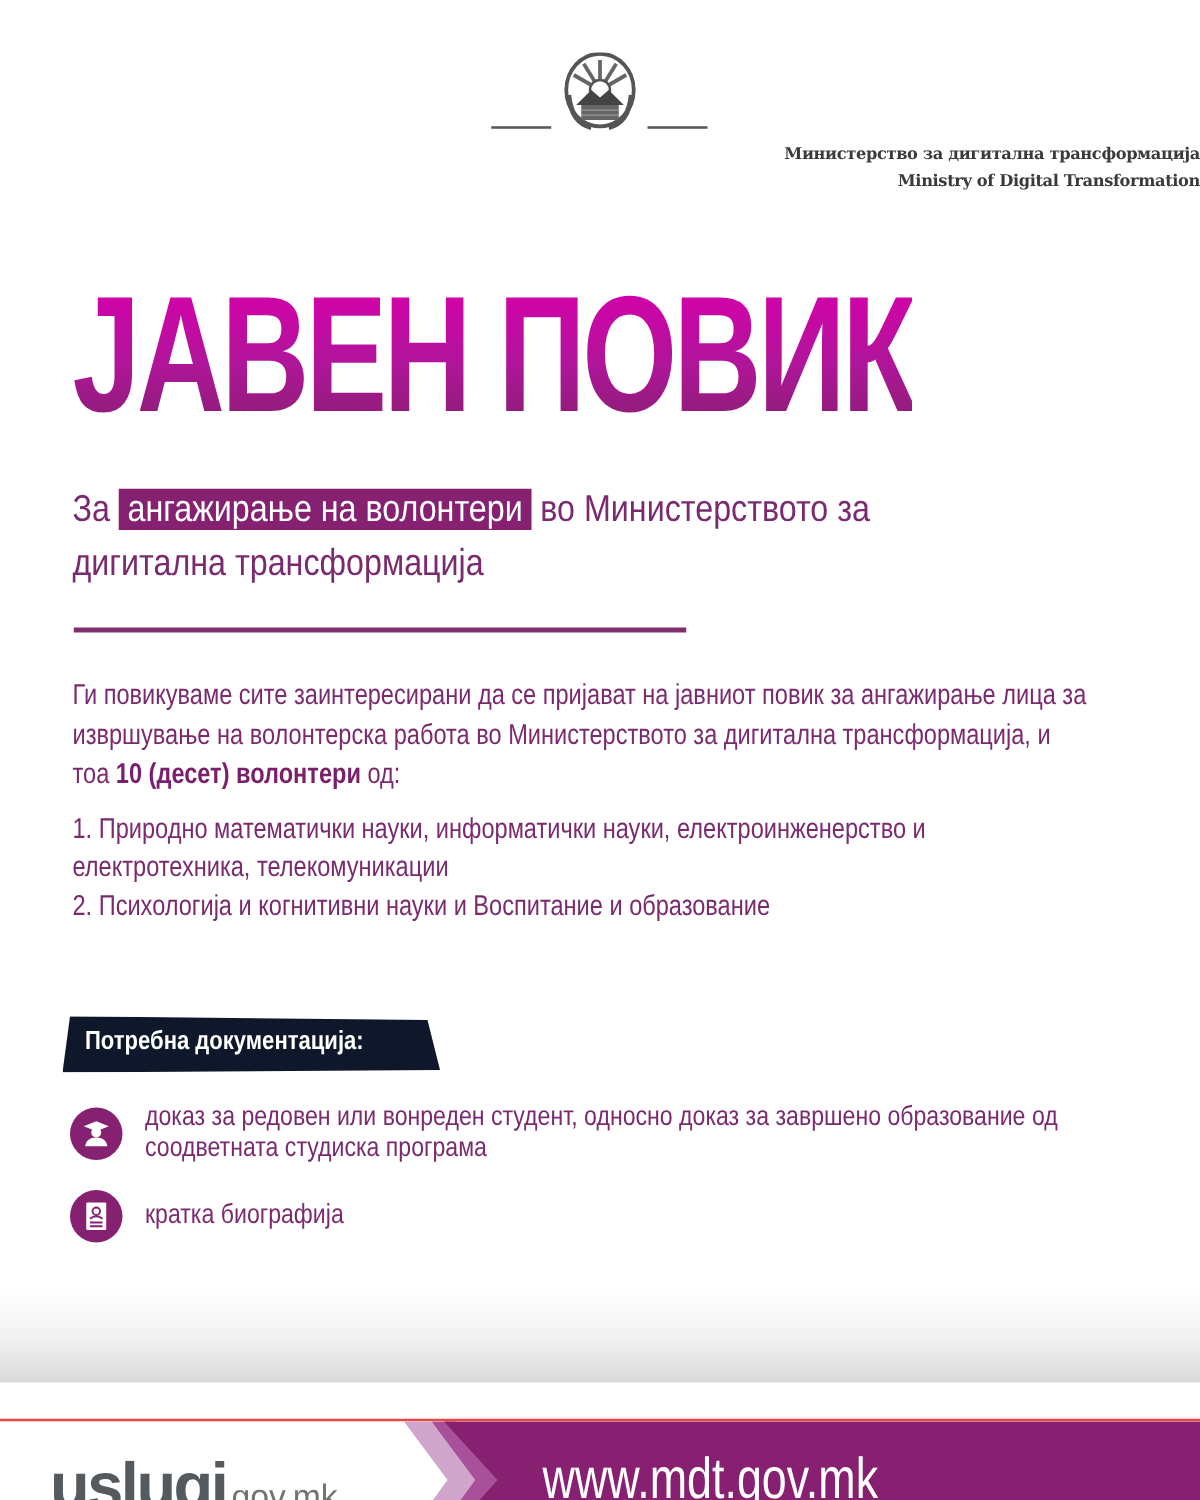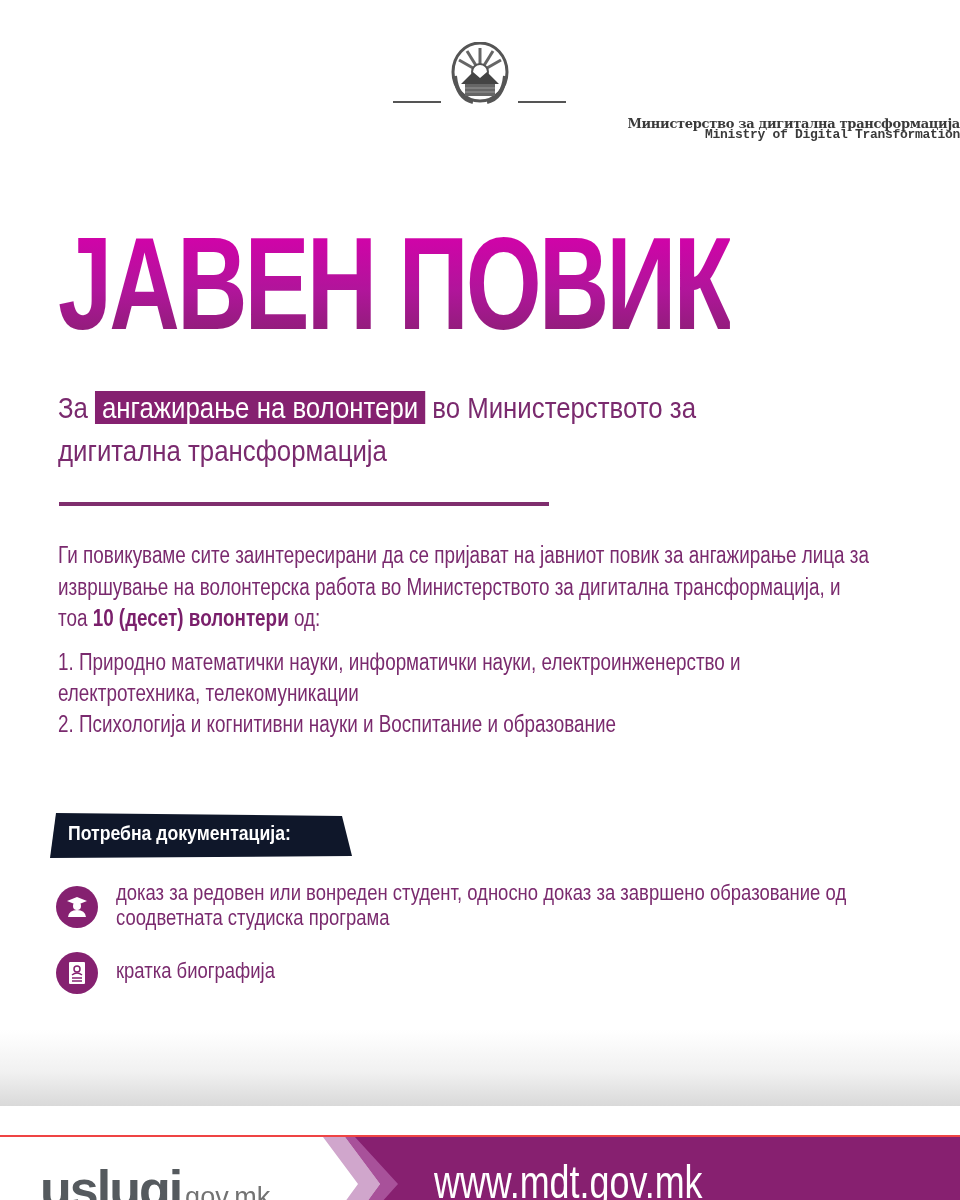--- a/index.html
+++ b/index.html
@@ -10,21 +10,21 @@
     .emblem { position: absolute; left: 451px; top: 42px; width: 58px; height: 64px; }
     .emblem-rule { position: absolute; top: 101px; height: 2px; width: 48px; background: #555; }
     .emblem-rule.left { left: 393px; }
     .emblem-rule.right { left: 518px; }
     .ministry-mk, .ministry-en {
       position: absolute; left: 0; width: 960px; text-align: right;
       font-family: "DejaVu Serif", serif; font-weight: bold; color: #3a3a3a;
       letter-spacing: -0.3px;
     }
     .ministry-mk { top: 116px; font-size: 13px; }
-    .ministry-en { top: 127px; font-size: 13px; font-family: Liberation Mono, monospace; }
+    .ministry-en { top: 138px; font-size: 13px; }
 
     
     .title {
       position: absolute; left: 58px; top: 214px;
       font-family: "Liberation Sans", sans-serif; font-weight: bold;
       font-size: 132px; line-height: 140px; letter-spacing: -4px;
       transform: scaleX(0.74); transform-origin: left top;
       background: linear-gradient(to bottom, #d600ab 10%, #b0159a 55%, #86206f 95%);
       -webkit-background-clip: text; background-clip: text; color: transparent;
       white-space: nowrap;

